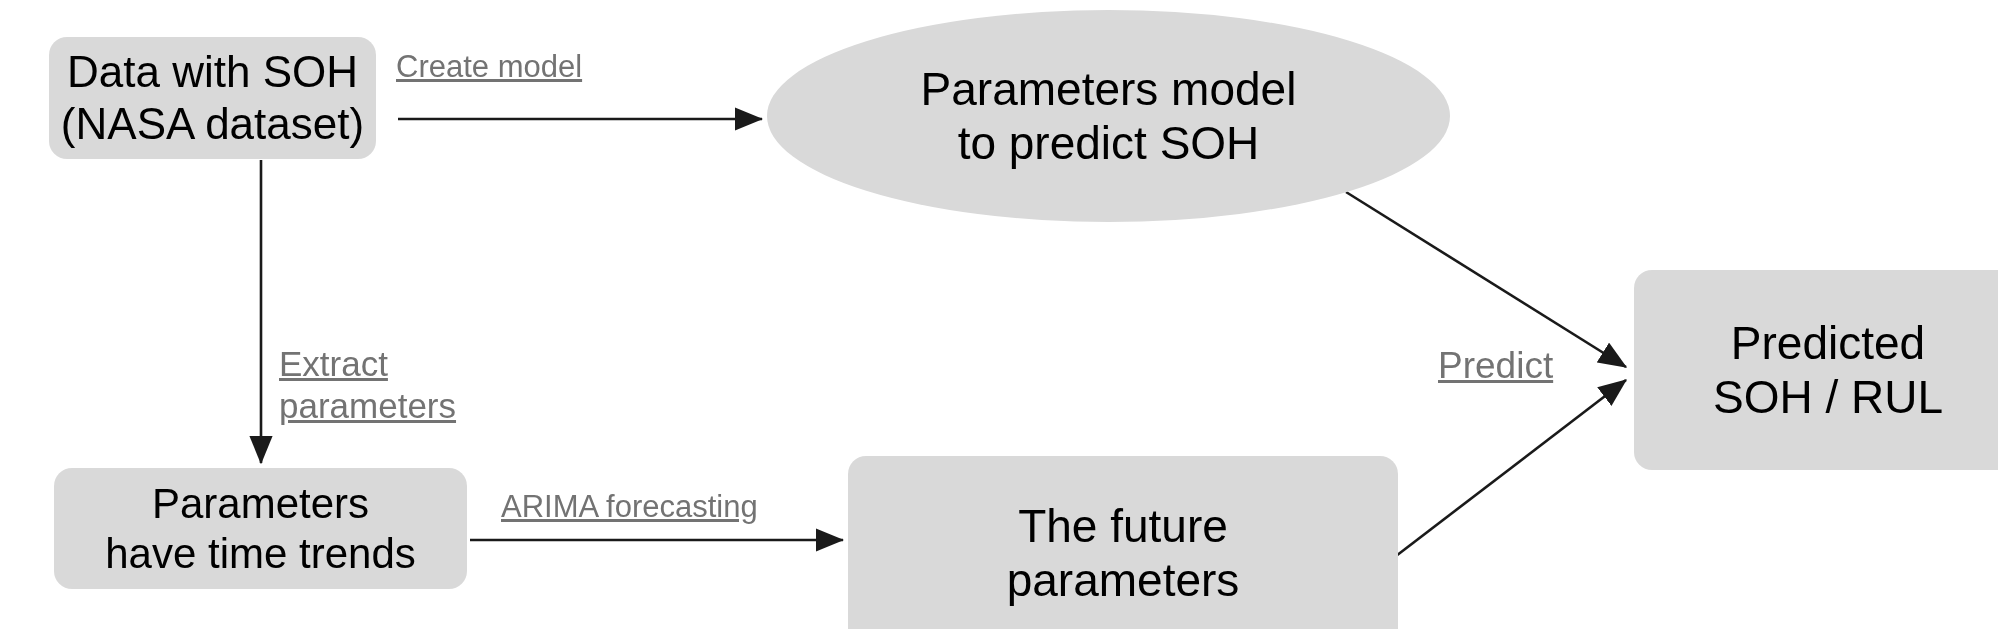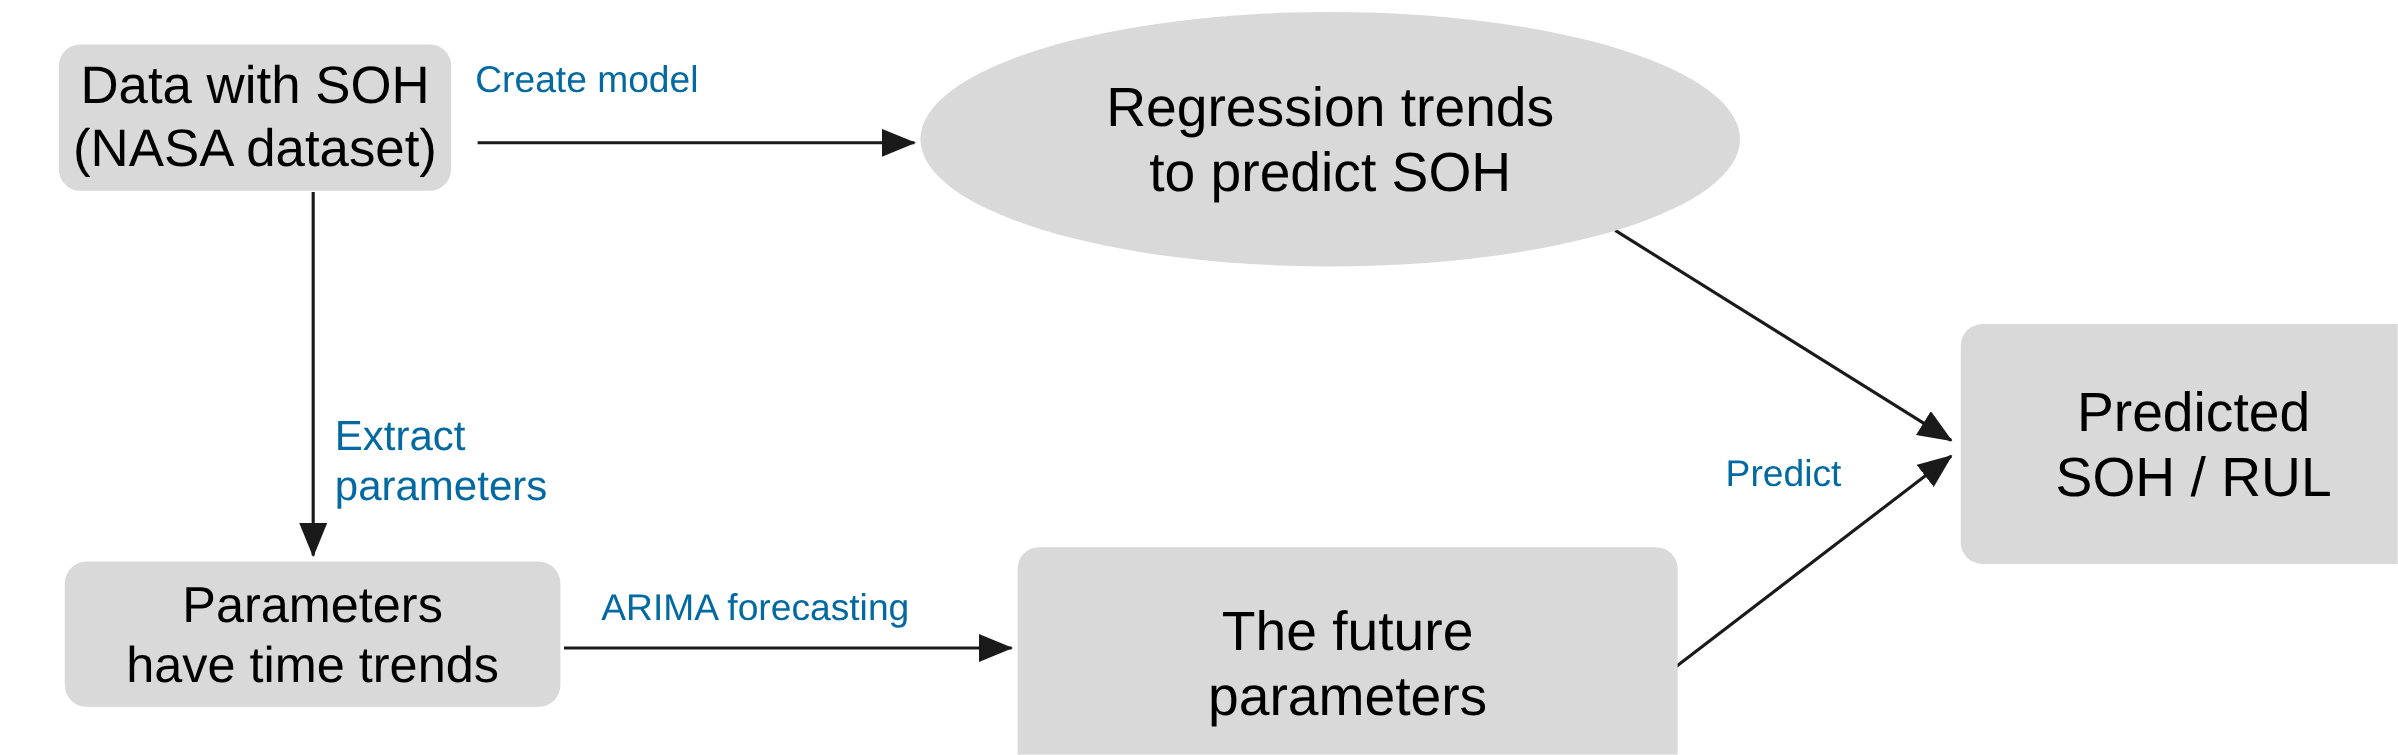--- a/index.html
+++ b/index.html
@@ -41,36 +41,37 @@
     z-index: 2;
   }
   .node.rounded-box {
     border-radius: 18px;
   }
   .node.ellipse {
     border-radius: 50%;
   }
   .edge-label {
     position: absolute;
-    color: #0369a1;
+    color: #737373;
     background: transparent;
     white-space: pre-line;
     line-height: 1.2;
     z-index: 3;
+    text-decoration: underline;
   }
   #n1 { left: 25px;   top: 37px;  width: 327px; height: 122px; font-size: 44px; }
   #n2 { left: 30px;   top: 468px; width: 413px; height: 121px; font-size: 42px; }
   #n3 { left: 743px;  top: 10px;  width: 683px; height: 212px; font-size: 46px; }
   #n4 { left: 824px;  top: 456px; width: 550px; height: 194px; font-size: 46px; }
   #n5 { left: 1610px; top: 270px; width: 388px; height: 200px; font-size: 46px; }
 
   #lbl-create  { left: 372px;  top: 48px;  font-size: 31px; }
   #lbl-extract { left: 255px;  top: 343px; font-size: 35px; }
   #lbl-arima   { left: 477px;  top: 488px; font-size: 31px; }
-  #lbl-predict { left: 1414px; top: 376px; font-size: 31px; }
+  #lbl-predict { left: 1414px; top: 344px; font-size: 37px; }
 </style>
 </head>
 <body>
 
 <div id="canvas">
 
   <svg id="edges" viewBox="0 0 1998 629" xmlns="http://www.w3.org/2000/svg">
     <defs>
       <marker id="arrow" markerWidth="11" markerHeight="9" refX="10.5" refY="4.5" orient="auto" markerUnits="strokeWidth">
         <path d="M0,0 L11,4.5 L0,9 z" fill="#1a1a1a"></path>
@@ -87,21 +88,21 @@
 
     <line x1="1372" y1="556" x2="1602" y2="380" stroke="#1a1a1a" stroke-width="2.6" marker-end="url(#arrow)"></line>
   </svg>
 
   <div class="node rounded-box" id="n1">Data with SOH
 (NASA dataset)</div>
 
   <div class="node rounded-box" id="n2">Parameters
 have time trends</div>
 
-  <div class="node ellipse" id="n3">Regression trends
+  <div class="node ellipse" id="n3">Parameters model
 to predict SOH</div>
 
   <div class="node rounded-box" id="n4">The future
 parameters</div>
 
   <div class="node rounded-box" id="n5">Predicted
 SOH / RUL</div>
 
   <div class="edge-label" id="lbl-create">Create model</div>
 

